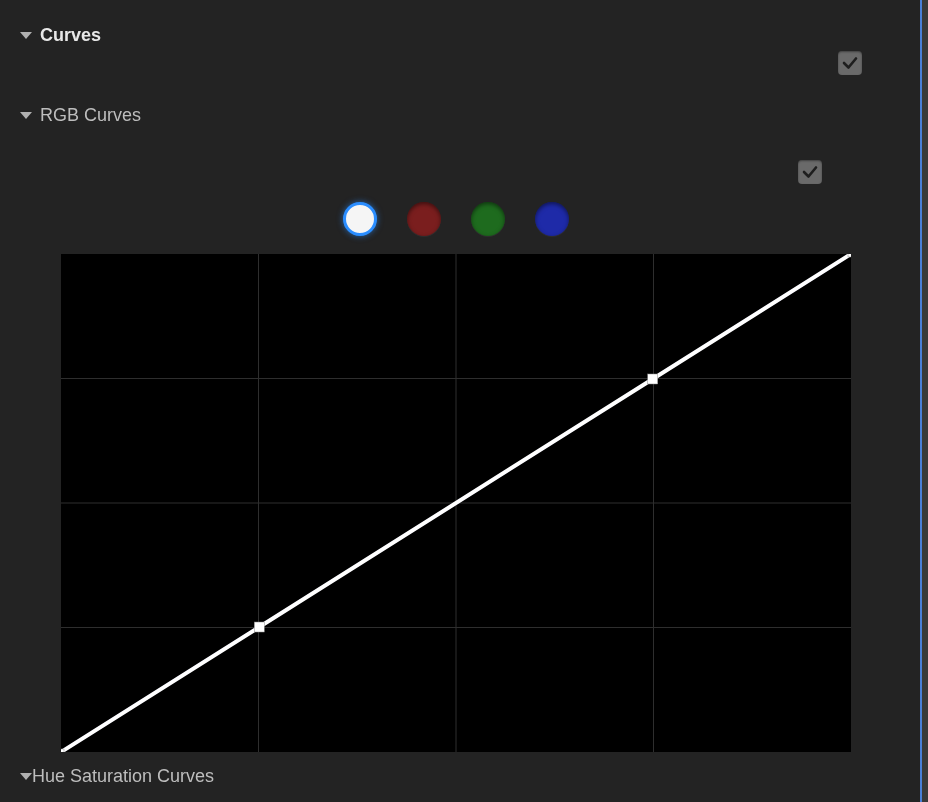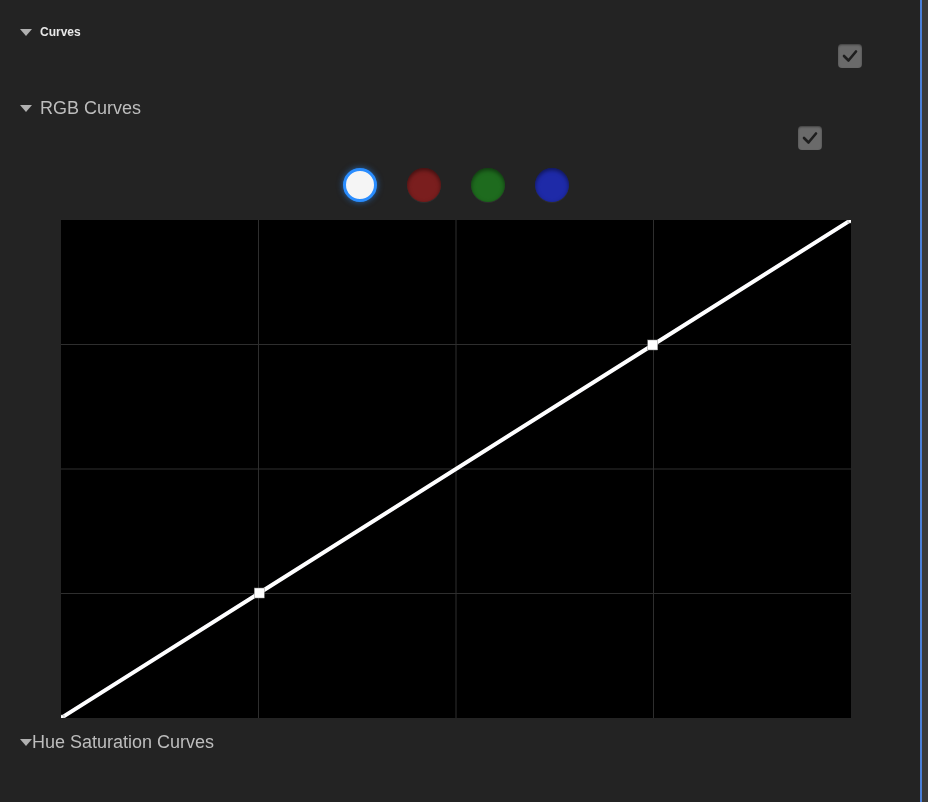--- a/index.html
+++ b/index.html
@@ -38,21 +38,21 @@
     }
     .chevron-down {
       width: 0;
       height: 0;
       border-left: 6px solid transparent;
       border-right: 6px solid transparent;
       border-top: 7px solid #b0b0b0;
       cursor: pointer;
     }
     .section-title {
-      font-size: 12px;
+      font-size: 18px;
       font-weight: 600;
       color: #e8e8e8;
     }
     .section-title-sub {
       font-size: 18px;
       font-weight: 400;
       color: #bdbdbd;
     }
     .checkbox {
       width: 24px;
@@ -119,21 +119,21 @@
     </div>
   </div>
   <div class="checkbox-outer-col">
     <div class="checkbox">
       <svg viewBox="0 0 24 24">
           <path d="M4 12 L10 18 L20 6" stroke="#1e1e1e" stroke-width="3.5" fill="none" stroke-linecap="round" stroke-linejoin="round"></path>
         </svg>
     </div>
   </div>
 
-  <div class="section-header" style="margin-bottom:7px;">
+  <div class="section-header" style="margin-bottom:34px;">
     <div class="section-left">
       <div class="chevron-down"></div>
       <span class="section-title-sub">RGB Curves</span>
     </div>
   </div>
 
   <div class="checkbox-row-inner">
     <div class="checkbox">
       <svg viewBox="0 0 24 24">
           <path d="M4 12 L10 18 L20 6" stroke="#1e1e1e" stroke-width="3.5" fill="none" stroke-linecap="round" stroke-linejoin="round"></path>

